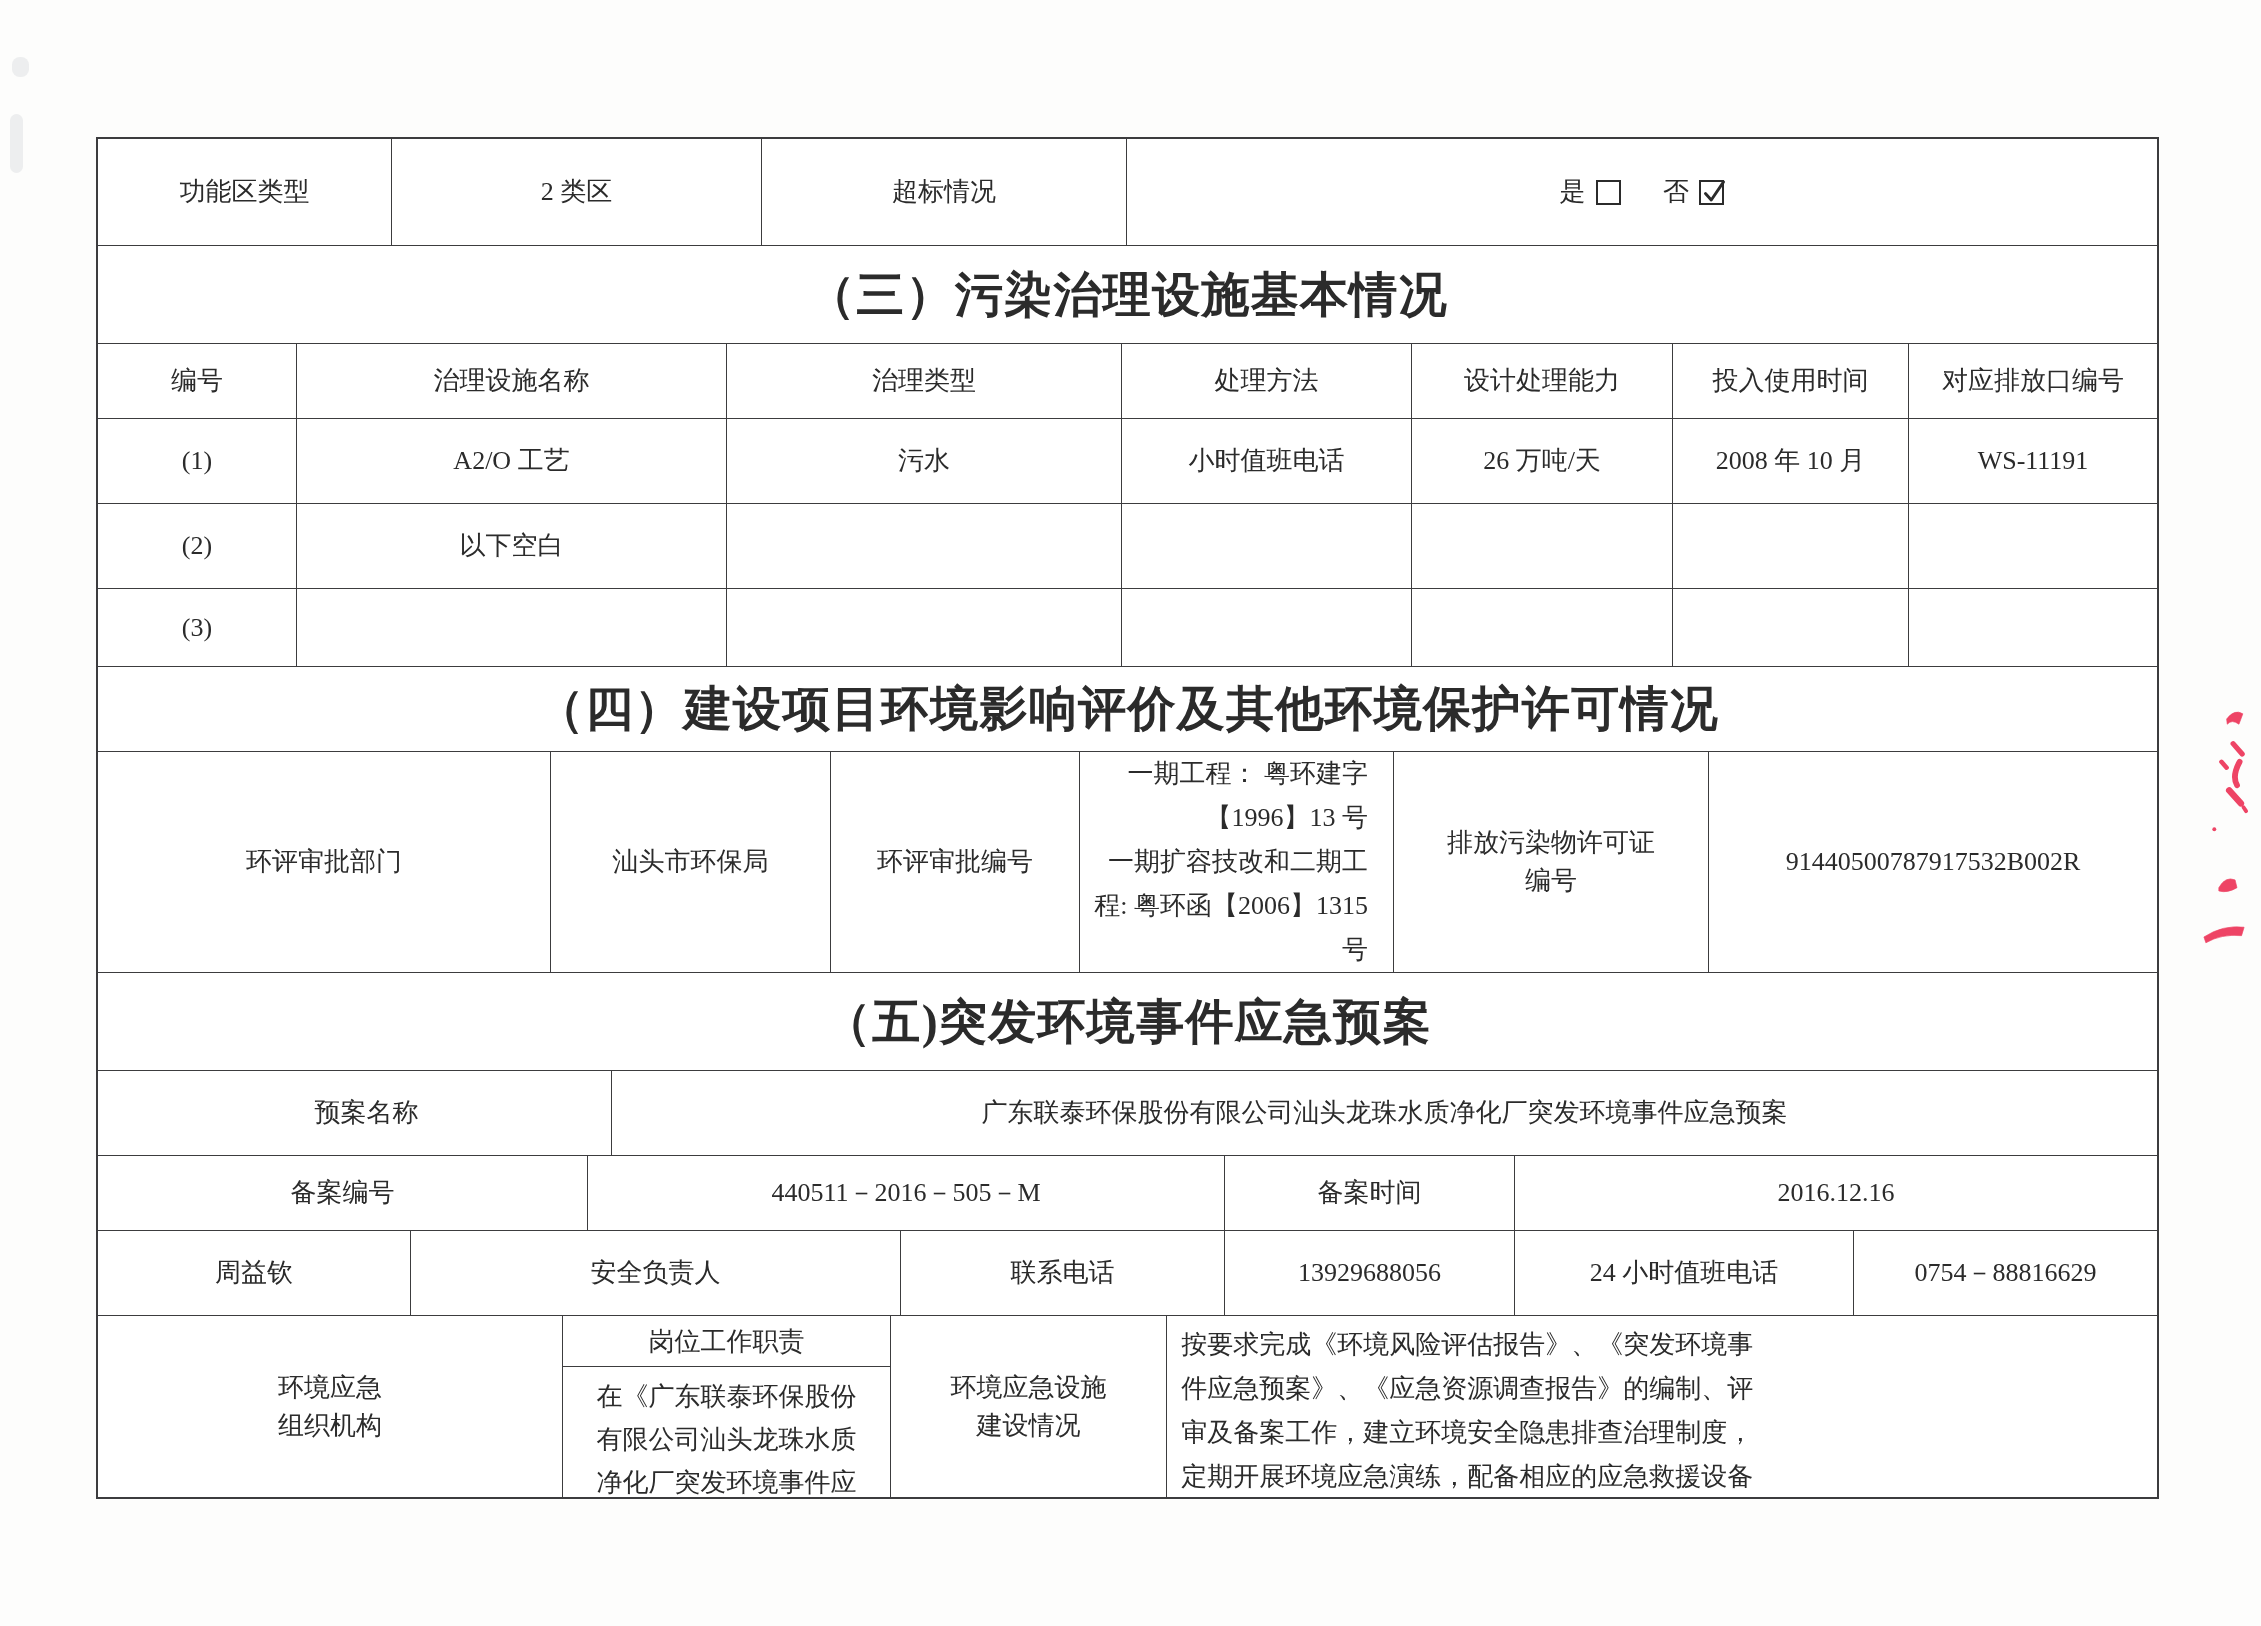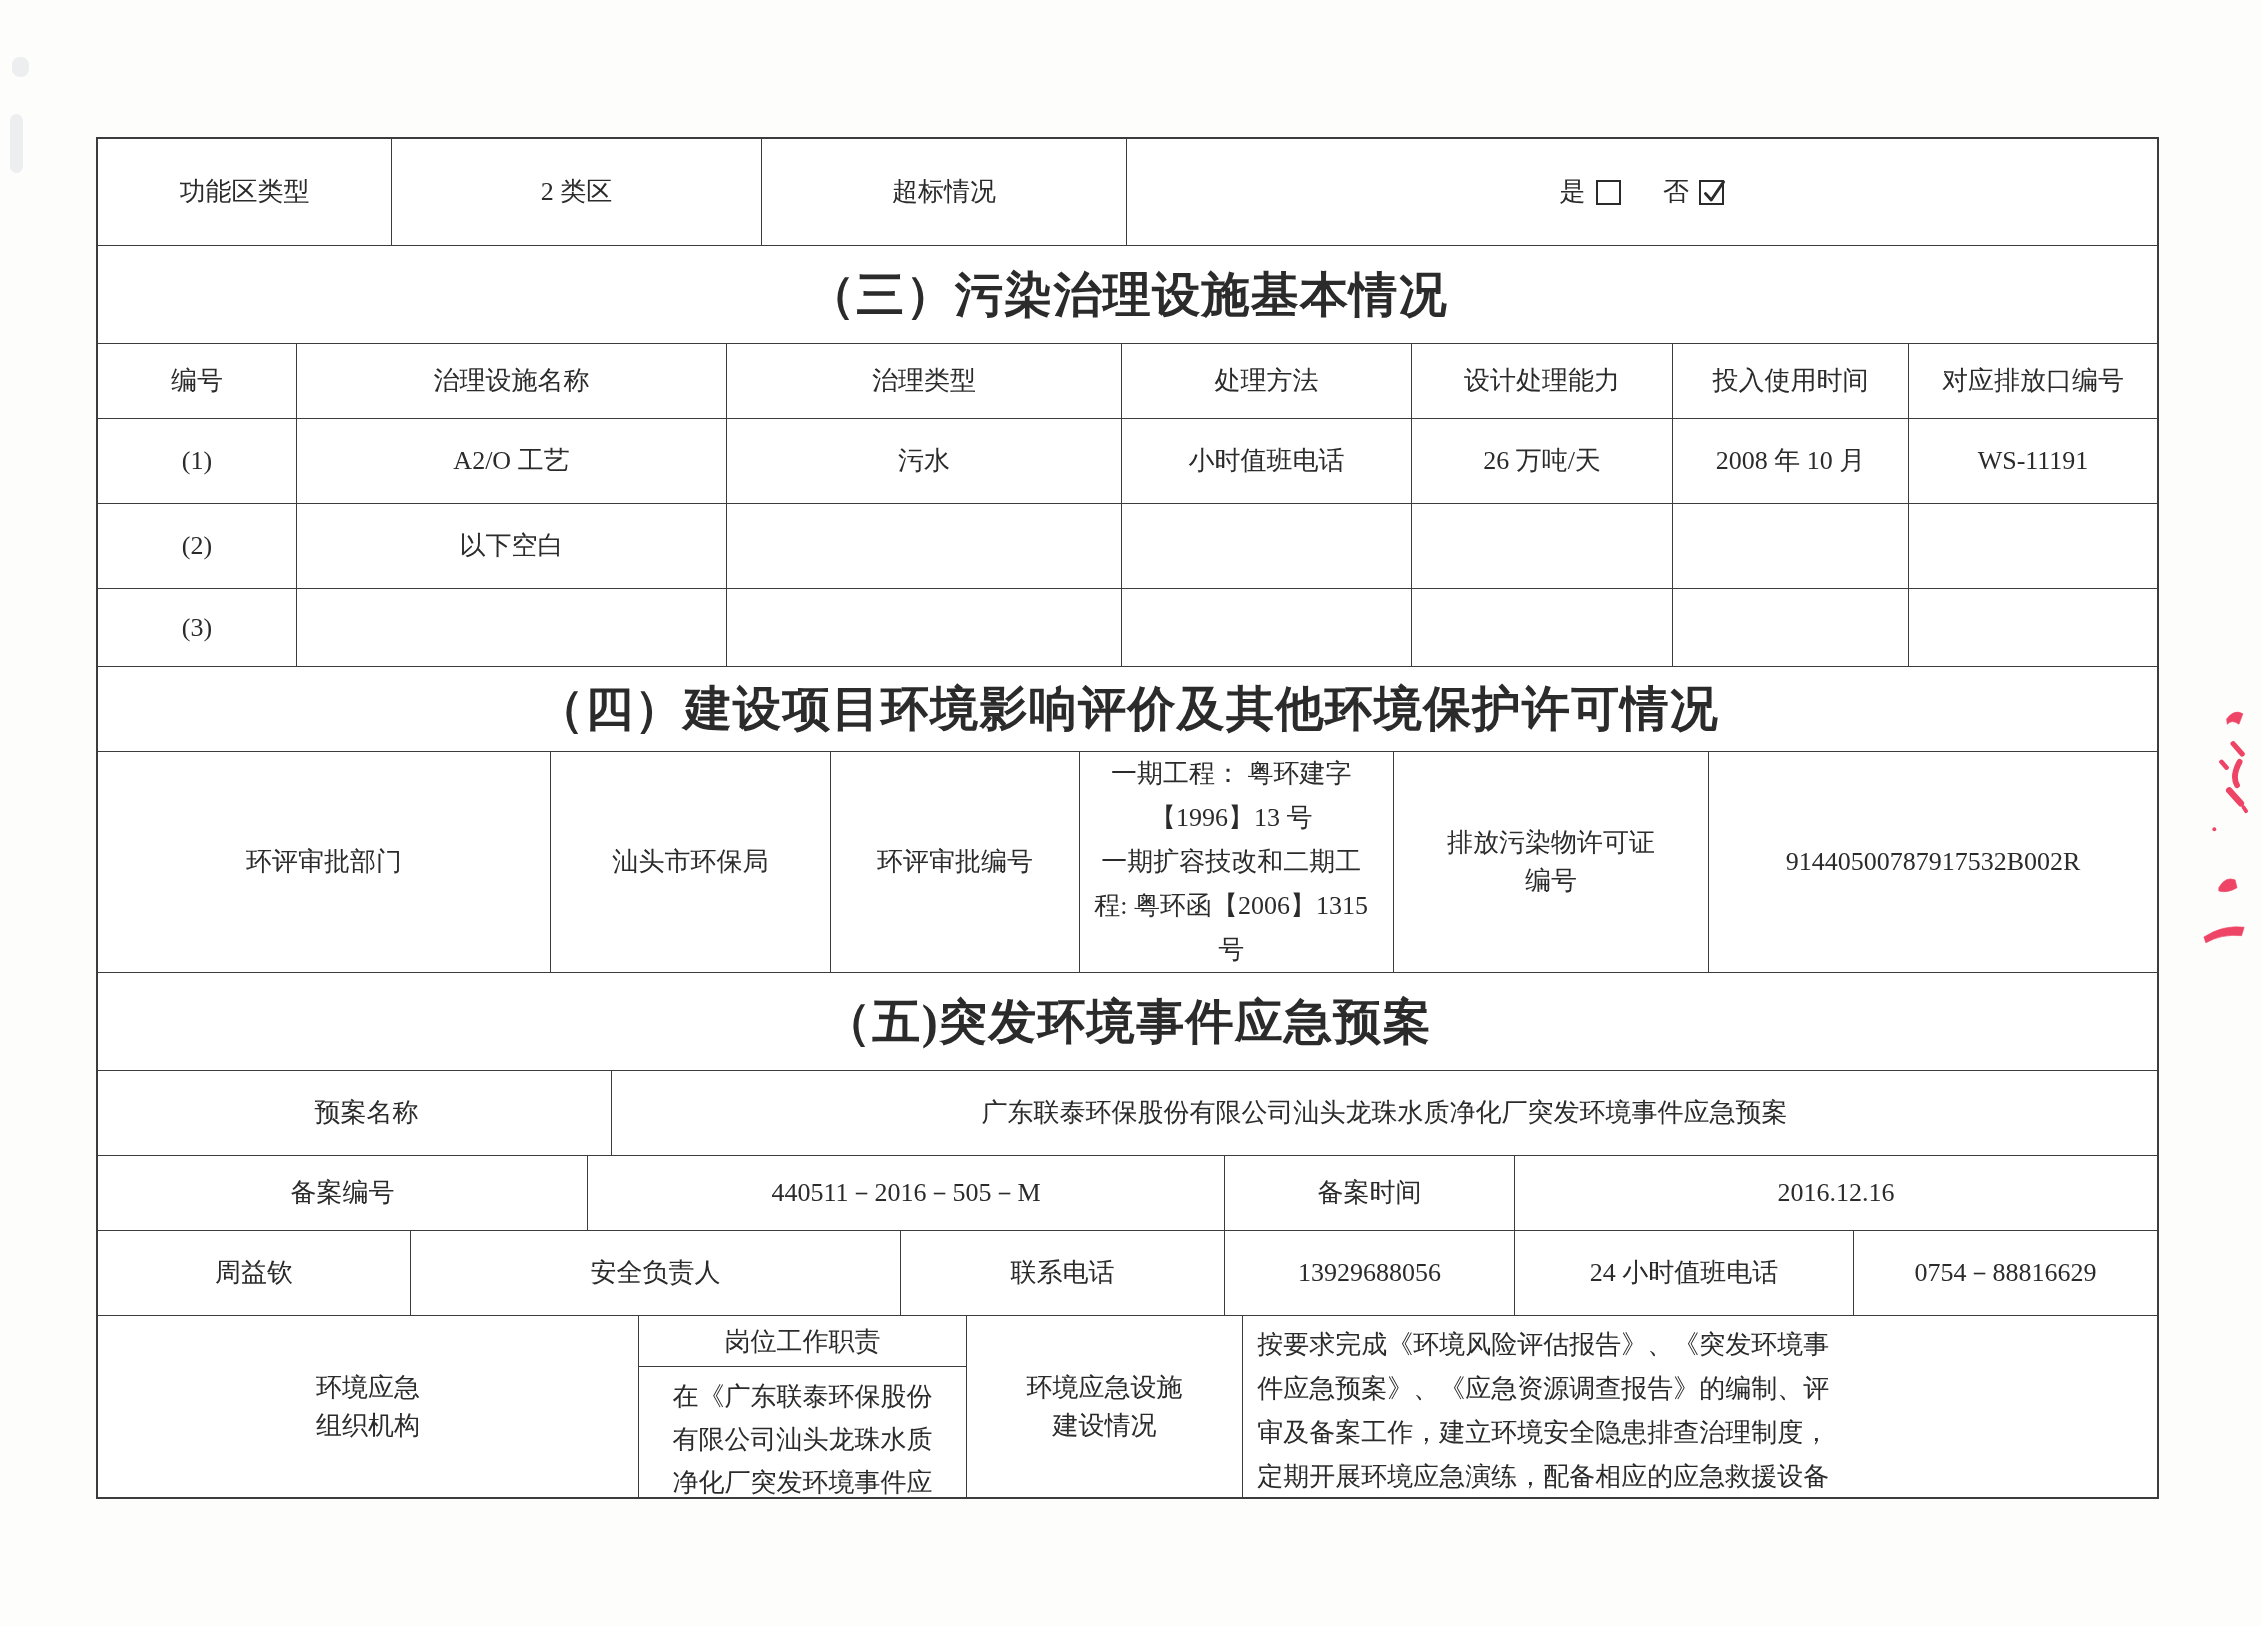--- a/index.html
+++ b/index.html
@@ -34,21 +34,21 @@
     font-size:26px;line-height:1.45;
     padding:3.9px 6.5px;
     overflow:hidden;
   }
   .c:last-child{border-right:none;flex:1;}
   .title-cell{
     font-size:48px;font-weight:bold;letter-spacing:1.3px;
   }
   .bold{font-weight:bold;}
   .pre{white-space:pre-line;}
-  .left{justify-content:flex-start;text-align:center;padding-left:14.3px;padding-right:11px;}
+  .left{justify-content:flex-start;text-align:right;padding-left:14.3px;padding-right:11px;}
   .lh-wide{line-height:1.7;}
   .subcol{display:flex;flex-direction:column;border-right:1.3px solid var(--line);}
   .subcol .sc{
     display:flex;align-items:center;justify-content:center;text-align:center;
     font-size:26px;padding:2.6px 6.5px;
   }
   .subcol .sc-head{height:51px;border-bottom:1.3px solid var(--line);flex:none;}
   .subcol .sc-body{flex:1;align-items:flex-start;padding-top:9px;line-height:1.65;}
   .checkline{display:flex;align-items:center;gap:6.5px;}
   .cbox{
@@ -171,21 +171,21 @@
     <div class="row" style="height:85px;">
       <div class="c" style="width:313px;">周益钦</div>
       <div class="c" style="width:490px;">安全负责人</div>
       <div class="c" style="width:324px;">联系电话</div>
       <div class="c" style="width:290px;">13929688056</div>
       <div class="c" style="width:339px;">24 小时值班电话</div>
       <div class="c">0754－88816629</div>
     </div>
 
     <div class="row" style="height:181px;">
-      <div class="c pre" style="width:541px;">环境应急
+      <div class="c pre" style="width:465px;">环境应急
 组织机构</div>
       <div class="subcol" style="width:328px;">
         <div class="sc sc-head">岗位工作职责</div>
         <div class="sc sc-body pre left">在《广东联泰环保股份
 有限公司汕头龙珠水质
 净化厂突发环境事件应</div>
       </div>
       <div class="c pre" style="width:276px;">环境应急设施
 建设情况</div>
       <div class="c pre left lh-wide" style="align-items:flex-start;padding-top:6.5px;">按要求完成《环境风险评估报告》、《突发环境事

